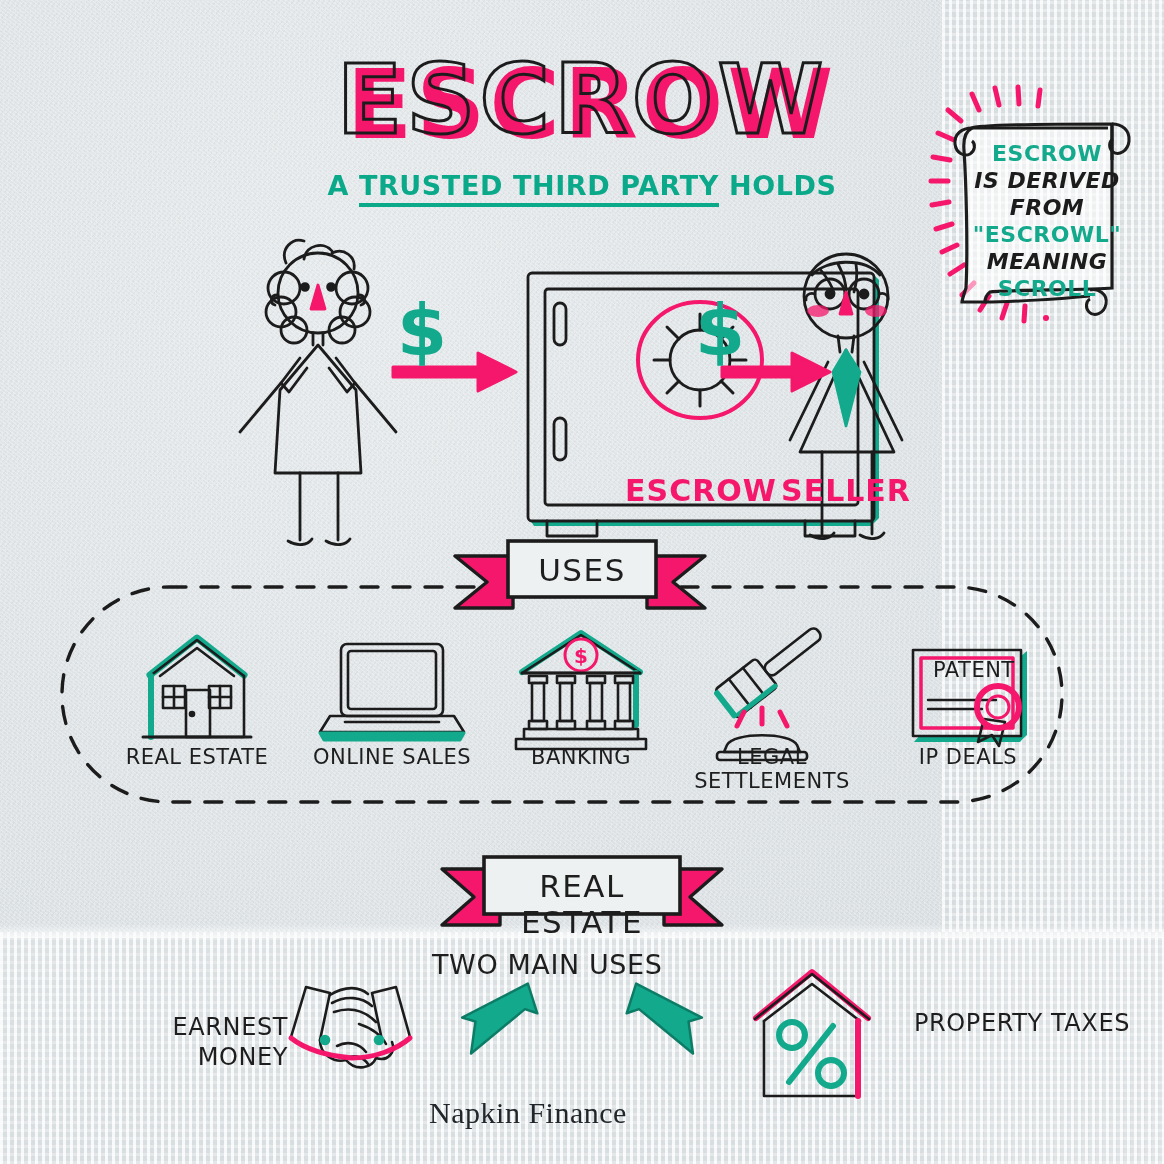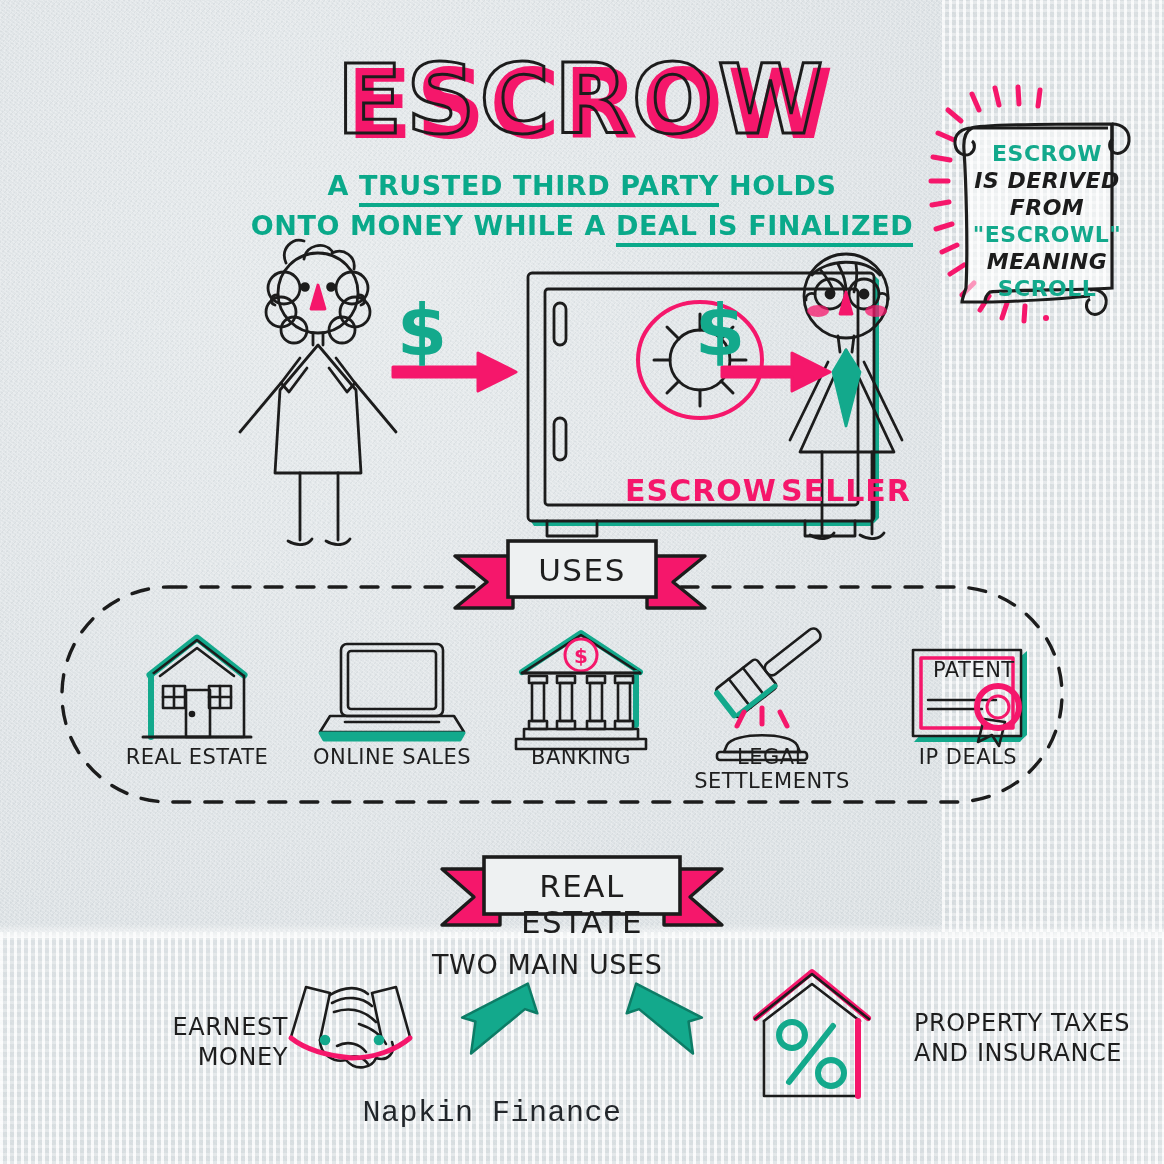--- a/index.html
+++ b/index.html
@@ -63,41 +63,38 @@
   
   .bannertxt{position:absolute;color:#1e1e1e;font-size:31px;letter-spacing:1.5px;text-align:center;}
 
   
   #scrolltext{position:absolute;left:962px;top:140px;width:170px;text-align:center;
     font-size:22px;line-height:27px;letter-spacing:.5px;}
   #scrolltext .t{color:#13a98c;font-weight:700;}
   #scrolltext .b{color:#1c1c1c;font-weight:700;font-style:italic;}
 
   #footer{position:absolute;bottom:34px;left:0;width:984px;text-align:center;
-    font-family:Liberation Mono, monospace;font-size:30px;color:#22262a;letter-spacing:.5px;}
+    font-family:Liberation Serif, serif;font-size:30px;color:#22262a;letter-spacing:.5px;padding-left:36px;}
 </style>
 </head>
 <body>
 
 <div id="napkin">
 
   <div class="grain"></div>
   <div class="band-right"></div>
   <div class="band-bottom"></div>
 
   <div id="title">
     <span class="word">ESCROW</span>
   </div>
 
   <div id="subtitle">
     <div>
       <span>A </span><span class="u">TRUSTED THIRD PARTY</span><span> HOLDS</span>
-    </div>
-    <div>
-      <span>ONTO MONEY WHILE A </span><span class="u">DEAL IS FINALIZED</span>
     </div>
   </div>
 
   <svg class="layer" viewBox="0 0 1164 1164">
     <g stroke="#f5176b" stroke-width="5" stroke-linecap="round">
       <line x1="972" y1="94" x2="979" y2="110"></line>
       <line x1="995" y1="88" x2="999" y2="105"></line>
       <line x1="1018" y1="87" x2="1019" y2="104"></line>
       <line x1="1040" y1="90" x2="1038" y2="106"></line>
       <line x1="948" y1="110" x2="961" y2="121"></line>
@@ -393,18 +390,17 @@
   </svg>
 
   <div class="bannertxt" style="left:484px;top:868px;width:196px;">REAL ESTATE</div>
 
   <div class="blklabel2" style="left:432px;top:950px;width:300px;font-size:27px;">TWO MAIN USES</div>
 
   <div class="blklabel2" style="left:88px;top:1012px;width:200px;text-align:right;">EARNEST MONEY</div>
 
   <div class="blklabel2" style="left:882px;top:1008px;width:230px;text-align:left;padding-left:32px;">
     <div>PROPERTY TAXES</div>
-    <div>AND INSURANCE</div>
   </div>
 
   <div id="footer">Napkin Finance</div>
 
 </div>
 
 </body></html>

